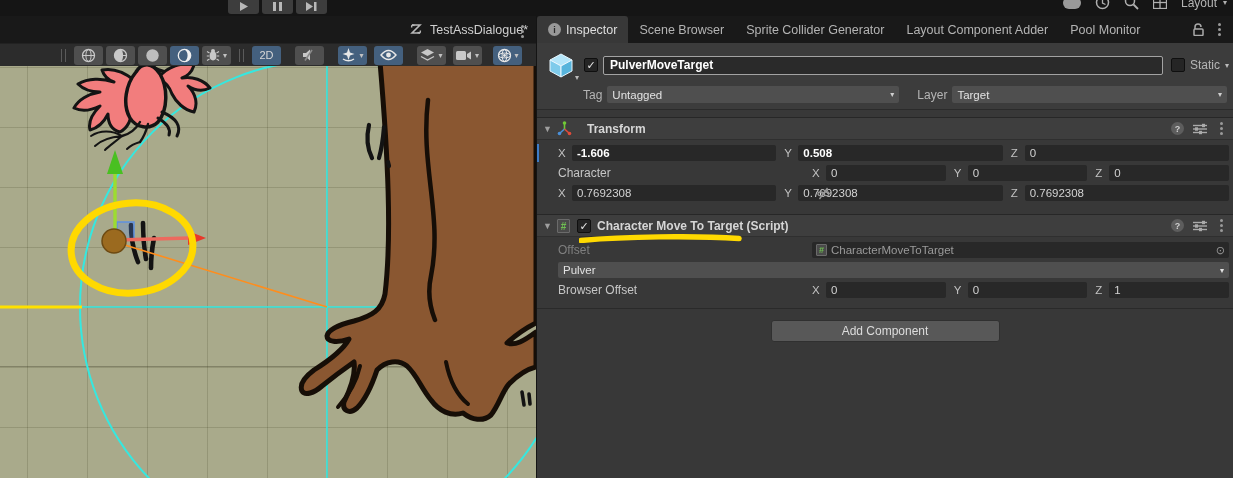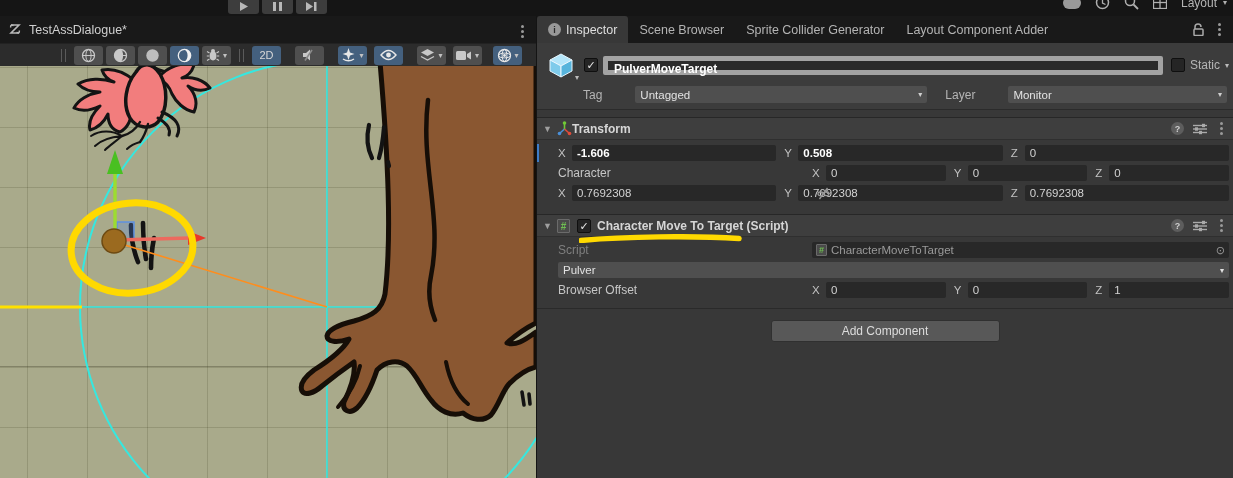--- a/index.html
+++ b/index.html
@@ -14,21 +14,21 @@
   .playbtn svg { display:block; }
   .toptools { position:absolute; right:6px; top:-5px; display:flex; align-items:center; gap:14px; }
   .toplabel { color:#b5b5b5; font-size:12px; }
   .blob { width:18px; height:12px; background:#9a9a9a; border-radius:6px; }
 
   
   .left-panel  { position:absolute; left:0; top:16px; width:536px; height:462px; }
   .right-panel { position:absolute; left:536px; top:16px; width:697px; height:462px; background:#383838; border-left:1px solid #141414; }
 
   
-  .ltabs { height:27px; background:#191919; display:flex; align-items:center; padding:0 8px; position:relative; }
+  .ltabs { height:27px; background:#191919; display:flex; align-items:center; padding:0 8px; position:relative;justify-content:flex-end; }
   .ltab { display:flex; align-items:center; gap:6px; color:#cfcfcf; font-size:12.5px; }
   .dots-v { display:inline-flex; flex-direction:column; gap:2px; margin-left:auto; padding:2px 4px; }
   .dots-v i { width:3px; height:3px; border-radius:50%; background:#9a9a9a; }
   .ltabs .dots-v { position:absolute; right:8px; top:7px; }
 
   
   .stoolbar { height:23px; background:#2c2c2c; display:flex; align-items:center; padding-left:56px; gap:3px; border-top:1px solid #222; }
   .handle { width:5px; height:13px; border-left:1.5px solid #5a5a5a; border-right:1.5px solid #5a5a5a; margin:0 5px; }
   .tbtn { height:19px; min-width:29px; background:#4f4f4f; border-radius:3px; display:flex; align-items:center; justify-content:center; gap:1px; padding:0 3px; color:#ccc; }
   .tbtn.sel { background:#44607e; }
@@ -49,32 +49,32 @@
   .rtab.active { background:#383838; color:#dedede; border-radius:3px 3px 0 0; }
   .info-ic { width:13px; height:13px; border-radius:50%; background:#989898; color:#2a2a2a; font-weight:bold; font-size:9px; display:flex; align-items:center; justify-content:center; font-style:normal; }
   .rtab-tools { margin-left:auto; display:flex; align-items:center; gap:10px; padding-right:8px; }
 
   .go-header { background:#3c3c3c; border-bottom:1px solid #2b2b2b; padding:5px 4px 6px 6px; }
   .go-row1 { display:flex; align-items:center; }
   .cube-wrap { position:relative; width:36px; height:34px; display:flex; align-items:center; justify-content:center; }
   .cube-dd { position:absolute; right:0; bottom:0; font-size:8px; color:#bbb; }
   .chk { width:14px; height:14px; background:#252525; border:1px solid #0f0f0f; border-radius:2px; color:#e8e8e8; font-size:11px; line-height:12px; text-align:center; margin:0 5px; }
   .chk.empty { color:transparent; }
-  .name-field { flex:1; height:19px; background:#2a2a2a; border:5px solid #a3a3a3; border-radius:2px; color:#fff; font-weight:bold; font-size:12px; padding:1px 6px; margin-right:8px; }
+  .name-field { flex:1; height:19px; background:#2a2a2a; border:1px solid #a3a3a3; border-radius:2px; color:#fff; font-weight:bold; font-size:12px; padding:1px 6px; margin-right:8px; }
   .static-grp { display:flex; align-items:center; gap:5px; color:#b5b5b5; }
   .go-row2 { display:flex; align-items:center; margin-top:4px; padding-left:40px; }
   .minilbl { color:#b5b5b5; margin-right:5px; }
-  .ddl { height:17px; background:#4f4f4f; border-radius:2px; display:flex; align-items:center; padding:0 5px; color:#e2e2e2; font-size:11.5px;margin-left:28px; }
+  .ddl { height:17px; background:#4f4f4f; border-radius:2px; display:flex; align-items:center; padding:0 5px; color:#e2e2e2; font-size:11.5px; }
   .ddl .dd { margin-left:auto; font-size:8px; color:#cfcfcf; }
   .tag-ddl { width:292px; margin-right:18px; }
   .layer-ddl { flex:1; margin-right:2px; }
 
   .comp-header { height:23px; background:#3e3e3e; border-top:1px solid #272727; border-bottom:1px solid #2f2f2f; display:flex; align-items:center; padding:0 6px; position:relative; }
   .fold { font-size:9px; color:#9f9f9f; width:14px; }
-  .comp-title { font-weight:bold; color:#d6d6d6; margin-left:0; font-size:12px; }
+  .comp-title { font-weight:bold; color:#d6d6d6; margin-left:15px; font-size:12px; }
   .comp-tools { margin-left:auto; display:flex; align-items:center; gap:9px; }
   .help-ic { width:13px; height:13px; border-radius:50%; background:#5d5d5d; color:#cfcfcf; font-size:9px; font-weight:bold; display:flex; align-items:center; justify-content:center; }
 
   .rows { padding:3px 4px 4px 0; }
   .prow { display:flex; align-items:center; height:20px; padding-left:21px; position:relative; }
   .prow .lbl { width:254px; color:#c6c6c6; font-size:12px; }
   .prow .lbl.boldw { color:#fff; font-weight:bold; }
   .prow .lbl.disabled { color:#7f7f7f; }
   .axis { width:10px; color:#c2c2c2; font-size:11.5px; margin-right:4px; text-align:left; }
   .nfield { flex:1; height:16px; background:#282828; border-radius:2px; color:#d2d2d2; font-size:11.5px; padding:0 5px; line-height:16px; margin-right:8px; }
@@ -336,20 +336,23 @@
       </div>
       <div class="rtab">
           <span>Scene Browser</span>
         </div>
       <div class="rtab">
           <span>Sprite Collider Generator</span>
         </div>
       <div class="rtab">
           <span>Layout Component Adder</span>
         </div>
+      <div class="rtab">
+          <span>Pool Monitor</span>
+        </div>
       <div class="rtab-tools">
         <span class="lockicon">
           <svg width="11" height="13">
               <path d="M2,6 v-2 a3,3 0 0 1 6,0" fill="none" stroke="#aaa" stroke-width="1.5"></path>
               <rect x="1" y="6" width="9" height="6.5" rx="1" fill="none" stroke="#aaa" stroke-width="1.5"></rect>
             </svg>
         </span>
         <span class="dots-v">
             <i></i>
             <i></i>
@@ -377,21 +380,21 @@
         </div>
       </div>
       <div class="go-row2">
         <span class="minilbl">Tag</span>
         <div class="ddl tag-ddl">
           <span>Untagged</span>
           <span class="dd">▾</span>
         </div>
         <span class="minilbl">Layer</span>
         <div class="ddl layer-ddl">
-          <span>Monitor</span>
+          <span>Target</span>
           <span class="dd">▾</span>
         </div>
       </div>
     </div>
 
     <div style="height:7px;"></div>
 
     <div class="comp-header">
       <span class="fold">▼</span>
       <svg width="15" height="15">
@@ -480,21 +483,21 @@
           </svg>
         <span class="dots-v" style="margin-left:0;">
             <i></i>
             <i></i>
             <i></i>
           </span>
       </div>
     </div>
     <div class="rows">
       <div class="prow">
-        <span class="lbl disabled">Script</span>
+        <span class="lbl disabled">Offset</span>
         <div class="value-wide">
           <div class="objfield">
             <span class="script-mini">#</span>
             <span>CharacterMoveToTarget</span>
             <span class="picker">⊙</span>
           </div>
         </div>
       </div>
       <div class="prow">
         <div class="value-wide">

